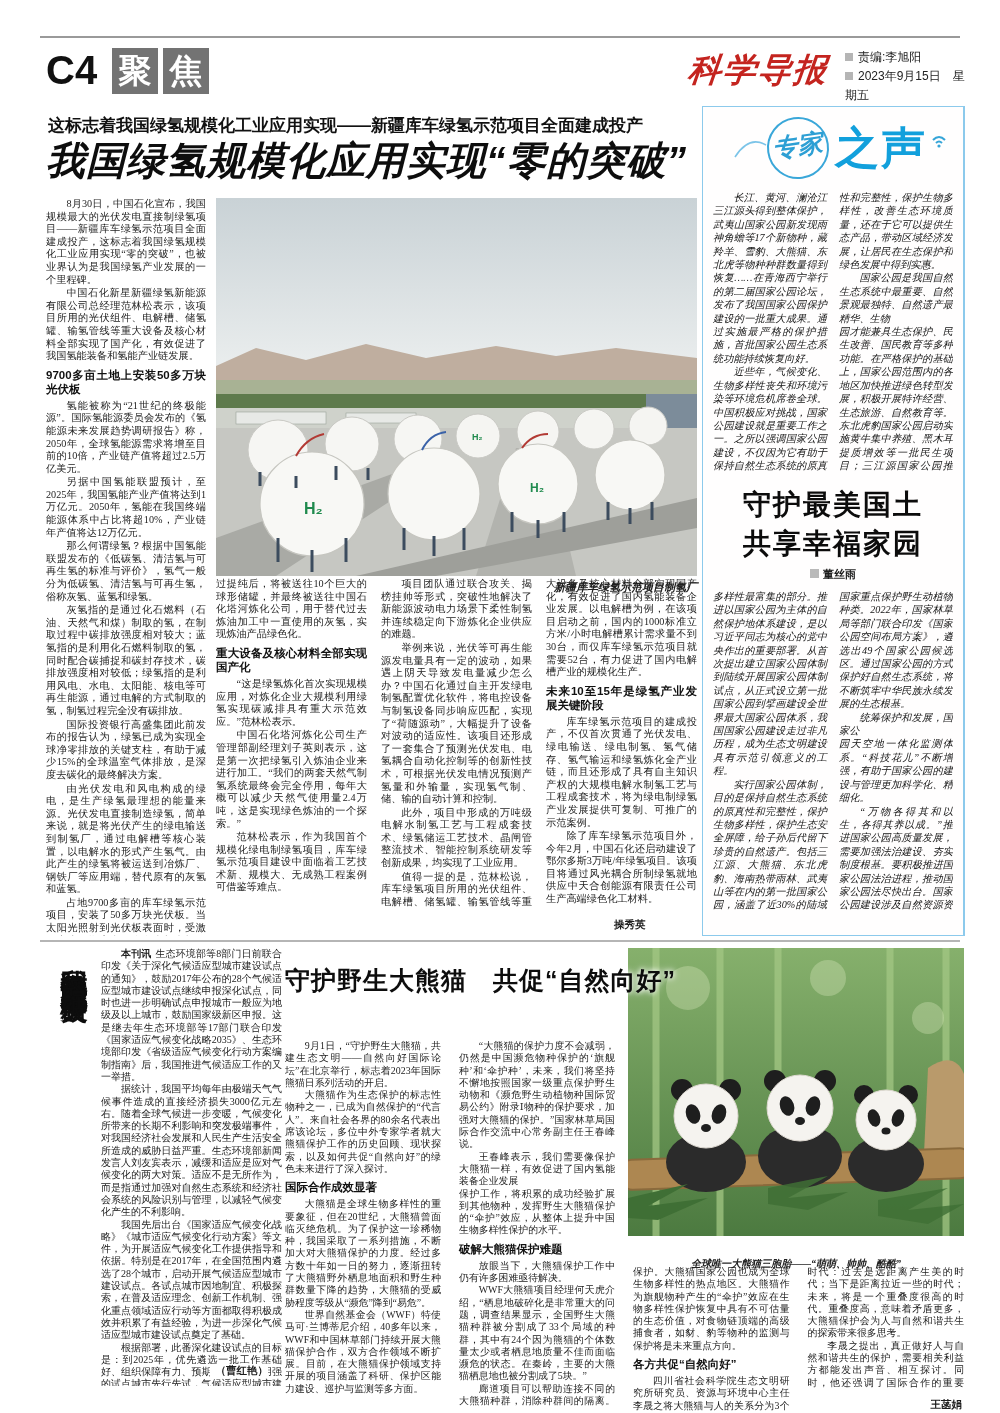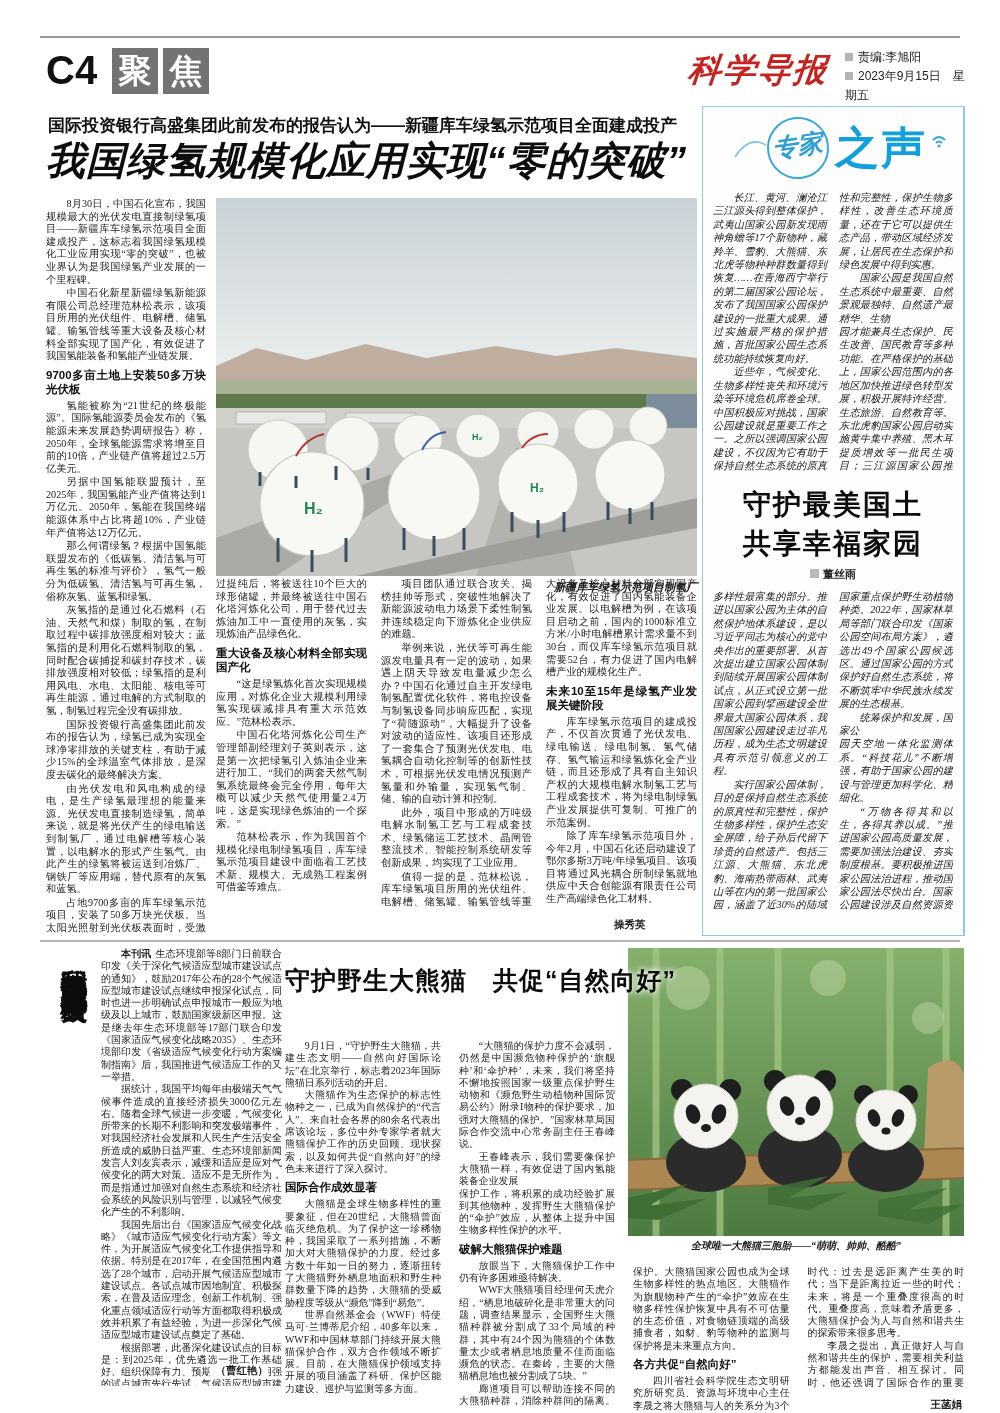--- a/index.html
+++ b/index.html
@@ -65,21 +65,21 @@
   <div class="abs c4" style="left:46px;top:48px;">C4</div>
   <div class="abs" style="left:112px;top:48px;">
     <span class="secbox">聚</span><span class="secbox">焦</span>
   </div>
   <div class="abs masthead" style="left:688px;top:48px;">科学导报</div>
   <div class="abs edinfo" style="left:845px;top:48px;width:120px;">
     <div><span class="sq"></span><span>责编:李旭阳</span></div>
     <div class="edline"><span class="sq"></span><span>2023年9月15日　星期五</span></div>
   </div>
 
-  <div class="abs kicker" style="left:48px;top:114px;width:650px;">国际投资银行高盛集团此前发布的报告认为——新疆库车绿氢示范项目全面建成投产</div>
+  <div class="abs kicker" style="left:48px;top:114px;width:650px;">这标志着我国绿氢规模化工业应用实现——新疆库车绿氢示范项目全面建成投产</div>
   <h1 class="abs headline1" style="left:46px;top:134px;width:652px;margin:0;">我国绿氢规模化应用实现“零的突破”</h1>
 
   <div class="abs bodytxt" style="left:46px;top:198px;width:160px;height:738px;overflow:hidden;">
     <p class="p">8月30日，中国石化宣布，我国规模最大的光伏发电直接制绿氢项目——新疆库车绿氢示范项目全面建成投产，这标志着我国绿氢规模化工业应用实现“零的突破”，也被业界认为是我国绿氢产业发展的一个里程碑。</p>
     <p class="p">中国石化新星新疆绿氢新能源有限公司总经理范林松表示，该项目所用的光伏组件、电解槽、储氢罐、输氢管线等重大设备及核心材料全部实现了国产化，有效促进了我国氢能装备和氢能产业链发展。</p>
     <h4 class="sub">9700多亩土地上安装50多万块光伏板</h4>
     <p class="p">氢能被称为“21世纪的终极能源”。国际氢能源委员会发布的《氢能源未来发展趋势调研报告》称，2050年，全球氢能源需求将增至目前的10倍，产业链产值将超过2.5万亿美元。</p>
     <p class="p">另据中国氢能联盟预计，至2025年，我国氢能产业产值将达到1万亿元。2050年，氢能在我国终端能源体系中占比将超10%，产业链年产值将达12万亿元。</p>
     <p class="p">那么何谓绿氢？根据中国氢能联盟发布的《低碳氢、清洁氢与可再生氢的标准与评价》，氢气一般分为低碳氢、清洁氢与可再生氢，俗称灰氢、蓝氢和绿氢。</p>
     <p class="p">灰氢指的是通过化石燃料（石油、天然气和煤）制取的氢，在制取过程中碳排放强度相对较大；蓝氢指的是利用化石燃料制取的氢，同时配合碳捕捉和碳封存技术，碳排放强度相对较低；绿氢指的是利用风电、水电、太阳能、核电等可再生能源，通过电解的方式制取的氢，制氢过程完全没有碳排放。</p>
@@ -266,21 +266,21 @@
           <ellipse cx="0" cy="11" rx="4.5" ry="3.5" fill="#1e1e1e"></ellipse>
         </g>
       </g>
 
       <g fill="#3f6f35">
         <path d="M0 250 L60 236 L20 258 L80 250 L30 272 L0 270 Z"></path>
         <path d="M140 240 L200 228 L160 250 L220 244 L180 262 L140 256 Z" opacity="0.85"></path>
         <path d="M250 252 L320 240 L280 262 L336 256 L300 276 L250 268 Z" opacity="0.8"></path>
       </g>
     </svg>
-    <div class="abs pcaption" style="left:343px;top:291px;width:336px;">全球唯一大熊猫三胞胎——“萌萌、帅帅、酷酷”</div>
+    <div class="abs pcaption" style="left:343px;top:309px;width:336px;">全球唯一大熊猫三胞胎——“萌萌、帅帅、酷酷”</div>
 
     <h2 class="abs headline2" style="left:0;top:16px;width:560px;margin:0;z-index:2;">守护野生大熊猫　共促“自然向好”</h2>
 
     <div class="abs pcols" style="left:0;top:92px;width:330px;height:373px;">
       <p class="p">9月1日，“守护野生大熊猫，共建生态文明——自然向好国际论坛”在北京举行，标志着2023年国际熊猫日系列活动的开启。</p>
       <p class="p">大熊猫作为生态保护的标志性物种之一，已成为自然保护的“代言人”。来自社会各界的80余名代表出席该论坛，多位中外专家学者就大熊猫保护工作的历史回顾、现状探索，以及如何共促“自然向好”的绿色未来进行了深入探讨。</p>
       <h4 class="sub">国际合作成效显著</h4>
       <p class="p">大熊猫是全球生物多样性的重要象征，但在20世纪，大熊猫曾面临灭绝危机。为了保护这一珍稀物种，我国采取了一系列措施，不断加大对大熊猫保护的力度。经过多方数十年如一日的努力，逐渐扭转了大熊猫野外栖息地面积和野生种群数量下降的趋势，大熊猫的受威胁程度等级从“濒危”降到“易危”。</p>
       <p class="p">世界自然基金会（WWF）特使马可·兰博蒂尼介绍，40多年以来，WWF和中国林草部门持续开展大熊猫保护合作，双方合作领域不断扩展。目前，在大熊猫保护领域支持开展的项目涵盖了科研、保护区能力建设、巡护与监测等多方面。</p>
       <p class="p">“大熊猫的保护力度不会减弱，仍然是中国濒危物种保护的‘旗舰种’和‘伞护种’，未来，我们将坚持不懈地按照国家一级重点保护野生动物和《濒危野生动植物种国际贸易公约》附录Ⅰ物种的保护要求，加强对大熊猫的保护。”国家林草局国际合作交流中心常务副主任王春峰说。</p>

